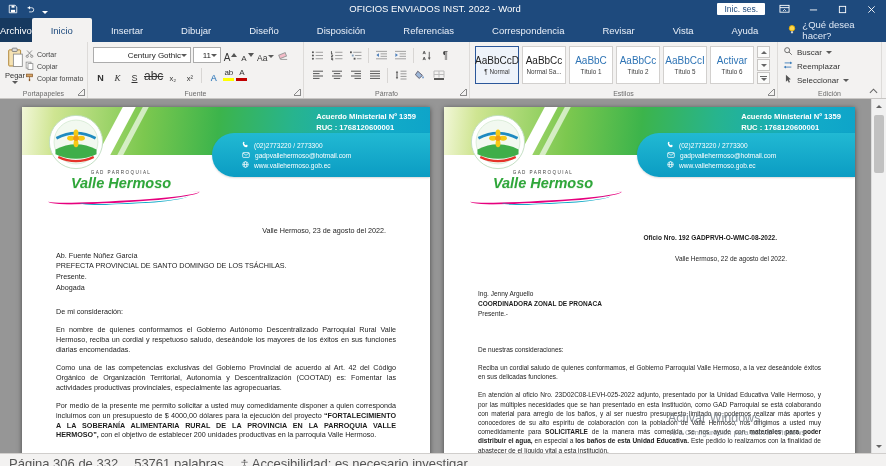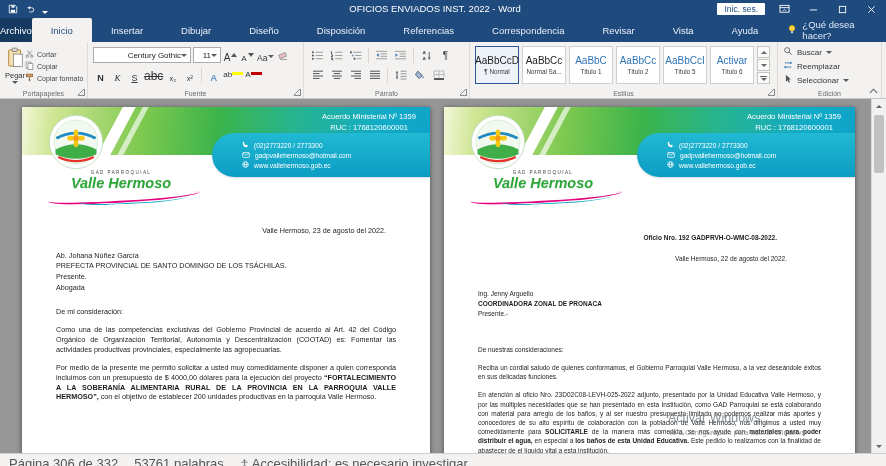--- a/index.html
+++ b/index.html
@@ -39,21 +39,21 @@
   .g-font{width:216px}
   .frow{display:flex;align-items:center;gap:2px;height:20px}
   .combo{border:1px solid #acacac;background:#fff;height:16px;display:flex;align-items:center;justify-content:flex-end;font-size:8px;color:#222;padding:0 3px}
   .cname{width:98px}
   .csize{width:28px}
   .sbtn{min-width:15px;height:17px;display:flex;align-items:flex-end;justify-content:center;gap:1px;font-size:9px;color:#333;padding-bottom:1px}
   .b{font-weight:bold}.i{font-style:italic;font-family:"Liberation Serif",serif}.u{text-decoration:underline}
   .st{text-decoration:line-through;font-size:12px}
   .subsup{font-size:7.5px}
   .fxA{color:#2e74b5;text-shadow:0 0 1px #9cc3e5}
-  .barbtn{display:flex;flex-direction:row;line-height:1;font-size:8px;color:#333}
+  .barbtn{display:flex;flex-direction:column;align-items:center;line-height:1;font-size:8px;color:#333}
   .bar{width:11px;height:3px;margin-top:1px}
   .tri-up{width:0;height:0;border-left:3px solid transparent;border-right:3px solid transparent;border-bottom:4px solid #555;margin-bottom:6px}
   .tri-dn{width:0;height:0;border-left:3px solid transparent;border-right:3px solid transparent;border-top:4px solid #555;margin-bottom:6px}
   .gA{font-size:10px}.sA{font-size:8px}
 
   .g-para{width:166px}
   .pbtn{width:17px;height:17px;display:flex;align-items:center;justify-content:center;color:#444}
 
   .g-styles{width:308px;display:flex;align-items:flex-start;gap:3px;padding-top:4px}
   .sc{width:44px;height:38px;border:1px solid #d2d0ce;background:#fff;display:flex;flex-direction:column;align-items:center;justify-content:center;gap:2px}
@@ -77,21 +77,21 @@
   .page{position:absolute;top:8px;width:408px;height:620px;background:#fff;box-shadow:0 1px 5px rgba(0,0,0,.5)}
   .page-1{left:22px}
   .page-2{left:444px;width:411px}
 
   
   .letterhead{position:relative;height:100px;overflow:hidden}
   .lh-band{position:absolute;left:0;top:0;right:0;height:48px;background:linear-gradient(95deg,#f2f7d8 0%,#cfe592 8%,#7cc84f 30%,#3cb44b 48%,#27b48e 66%,#12abc8 88%,#0ea4c9 100%)}
   .lh-stripe{position:absolute;top:0;height:48px;background:#fff;transform:skewX(-28deg)}
   .st1{left:88px;width:13px}
   .st2{left:108px;width:6px;opacity:.65}
-  .lh-acuerdo{position:absolute;top:4px;right:14px;text-align:center;color:#fff;font-size:7.6px;font-weight:normal;line-height:1.45}
+  .lh-acuerdo{position:absolute;top:4px;right:14px;text-align:left;color:#fff;font-size:7.6px;font-weight:bold;line-height:1.45}
   .lh-contact{position:absolute;top:26px;right:0;width:218px;height:44px;border-radius:22px 0 0 22px;background:linear-gradient(180deg,#21b9d3,#0b9cc3);display:flex;flex-direction:column;justify-content:center;gap:2.5px;padding-left:30px;color:#fff;font-size:6.6px;box-shadow:0 1px 2px rgba(0,0,0,.15)}
   .lh-row{display:flex;align-items:center;gap:5px;white-space:nowrap}
   .lh-logo{position:absolute;left:26px;top:7px;width:56px;height:56px}
   .lh-sub{position:absolute;left:4px;top:63px;width:190px;text-align:center;font-size:4.6px;letter-spacing:1.4px;color:#444}
   .lh-name{position:absolute;left:4px;top:68px;width:190px;text-align:center;font-size:14.5px;font-weight:bold;font-style:italic;color:#2fa63a;text-shadow:0 1px 0 #eaf6ea}
   .lh-swoosh{position:absolute;left:26px;top:87px;width:152px;height:9px;border-bottom:2.5px solid #e6007e;border-radius:0 0 75% 25%/0 0 100% 45%;transform:rotate(-2deg)}
   .lh-swoosh2{position:absolute;left:58px;top:91px;width:108px;height:6px;border-bottom:1.5px solid #12abc8;border-radius:0 0 70% 30%/0 0 100% 50%;transform:rotate(-2deg)}
 
   
   .lbody{padding:2px 34px 0 34px;color:#1c1c1c}
@@ -515,26 +515,27 @@
               <circle cx="30" cy="26" r="3" fill="#f39c12"></circle>
             </svg></div>
         <div class="lh-sub">GAD PARROQUIAL</div>
         <div class="lh-name">Valle Hermoso</div>
         <div class="lh-swoosh"></div>
         <div class="lh-swoosh2"></div>
       </div>
       <div class="lbody">
         <p class="dateline">Valle Hermoso, 23 de agosto del 2022.</p>
         <div class="addr">
-          <p>Ab. Johana Núñez García</p>
+          <p>Ab. Fuente Núñez García</p>
           <p>PREFECTA PROVINCIAL DE SANTO DOMINGO DE LOS TSÁCHILAS.</p>
           <p>Presente.</p>
           <p>Abogada</p>
         </div>
         <p class="salut">De mi consideración:</p>
+        <p class="para">En nombre de quienes conformamos el Gobierno Autónomo Descentralizado Parroquial Rural Valle Hermoso, reciba un cordial y respetuoso saludo, deseándole los mayores de los éxitos en sus funciones diarias encomendadas.</p>
         <p class="para">Como una de las competencias exclusivas del Gobierno Provincial de acuerdo al Art. 42 del Código Orgánico de Organización Territorial, Autonomía y Descentralización (COOTAD) es: Fomentar las actividades productivas provinciales, especialmente las agropecuarias.</p>
         <p class="para"><span>Por medio de la presente me permito solicitar a usted muy comedidamente disponer a quien corresponda incluirnos con un presupuesto de $ 4000,00 dólares para la ejecución del proyecto </span><span class="bold">“FORTALECIMIENTO A LA SOBERANÍA ALIMENTARIA RURAL DE LA PROVINCIA EN LA PARROQUIA VALLE HERMOSO”,</span><span> con el objetivo de establecer 200 unidades productivas en la parroquia Valle Hermoso.</span></p>
       </div>
     </div>
 
     <div class="page page-2">
       <div class="letterhead">
         <div class="lh-band">
           <div class="lh-stripe st1"></div>
           <div class="lh-stripe st2"></div>

